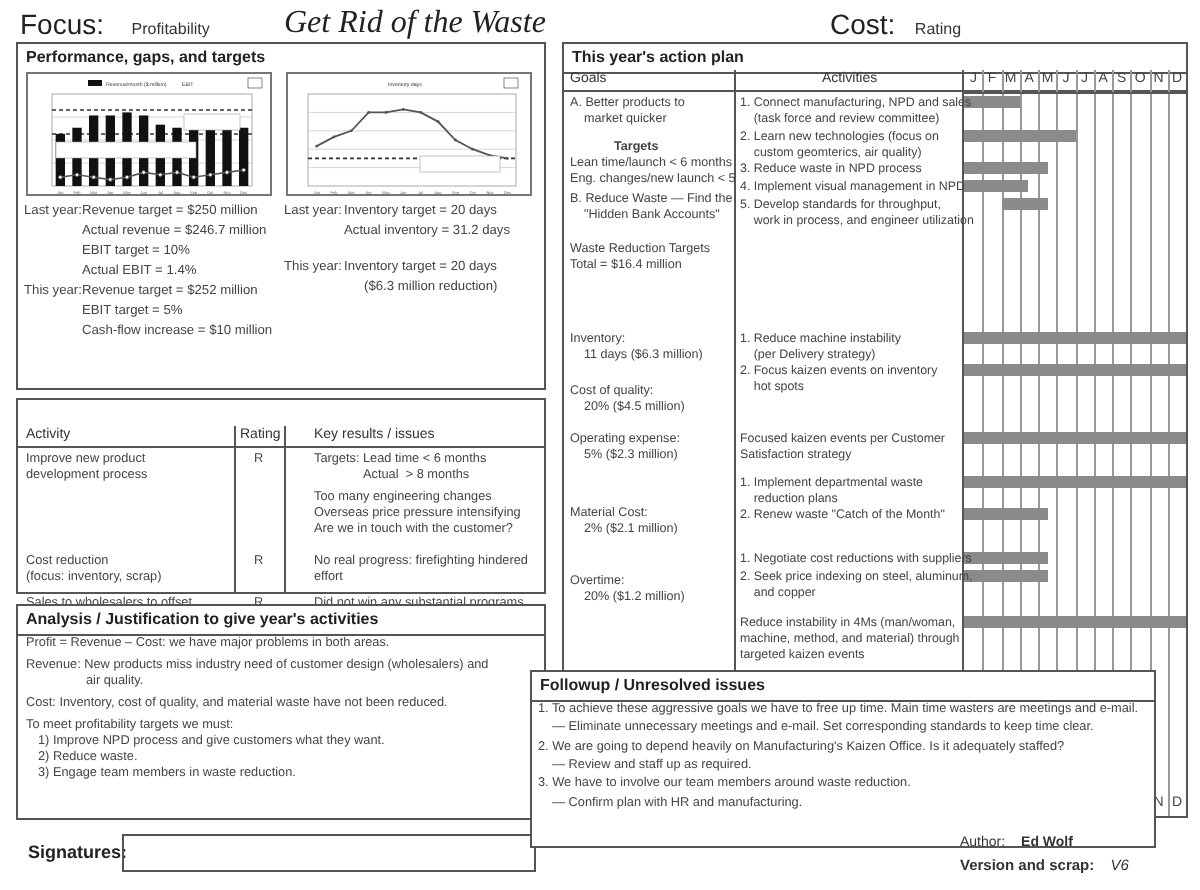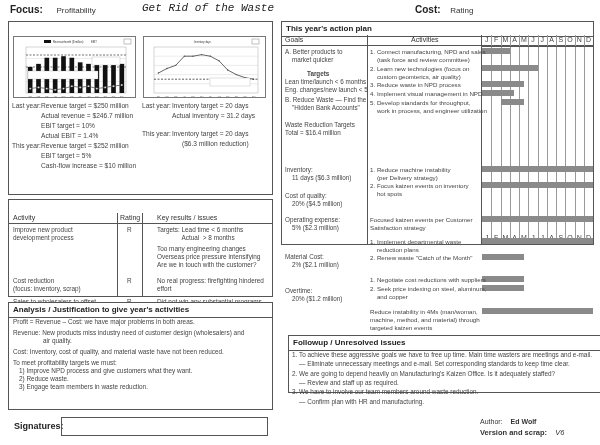--- a/index.html
+++ b/index.html
@@ -1,20 +1,20 @@
 <!DOCTYPE html>
 <html><head>
 <meta charset="utf-8">
 <style>
 *{box-sizing:border-box;margin:0;padding:0}
 body{width:600px;height:445px;background:#fff;font-family:"Liberation Sans",sans-serif;color:#333;position:relative;overflow:hidden;font-size:6.2px;line-height:1.25}
 .abs{position:absolute}
-.hdr-lbl{font-weight:bold;font-size:10px;color:#222}
+.hdr-lbl{font-weight:normal;font-size:14px;color:#222}
 .hdr-val{font-size:8px;color:#333;margin-left:12px}
-.title{font-family:Liberation Mono, monospace;font-style:italic;font-size:11px;color:#222}
+.title{font-family:Liberation Serif, serif;font-style:italic;font-size:16px;color:#222}
 .box{position:absolute;border:1.5px solid #555;background:#fff}
 .box-title{font-weight:bold;font-size:8px;color:#222;padding:2px 4px;border-bottom:1px solid #555}
 .chartbox{position:absolute;border:1px solid #777;background:#fff}
 .t{position:absolute;white-space:nowrap;font-size:6.2px;color:#444}
 .tbl-h{font-size:7px;color:#333}
 .vl{position:absolute;background:#555;width:1px}
 .hl{position:absolute;background:#555;height:1px}
 .gcol{position:absolute;top:0;bottom:0;width:1px;background:#999}
 .bar{position:absolute;height:6px;background:#8a8a8a}
 .mon{position:absolute;font-size:7px;color:#444;text-align:center;width:13.6px}
@@ -27,20 +27,21 @@
   <span class="hdr-lbl">Focus:</span>
   <span class="hdr-val">Profitability</span>
 </div>
 <div class="abs title" style="left:142px;top:2px">Get Rid of the Waste</div>
 <div class="abs" style="left:415px;top:4px">
   <span class="hdr-lbl">Cost:</span>
   <span class="hdr-val" style="margin-left:8px">Rating</span>
 </div>
 
 <div class="box" style="left:8px;top:21px;width:265px;height:174px">
+  <div class="box-title" style="border-bottom:none">Performance, gaps, and targets</div>
   <div class="chartbox" style="left:4px;top:14px;width:123px;height:62px">
     <svg id="revsvg" width="123" height="62">
         <rect x="12" y="10" width="100" height="46" fill="none" stroke="#aaa" stroke-width="0.5"></rect>
         <line x1="12" x2="112" y1="44.5" y2="44.5" stroke="#ccc" stroke-width="0.4"></line>
         <line x1="12" x2="112" y1="33" y2="33" stroke="#ccc" stroke-width="0.4"></line>
         <line x1="12" x2="112" y1="21.5" y2="21.5" stroke="#ccc" stroke-width="0.4"></line>
         <line x1="12" x2="112" y1="18" y2="18" stroke="#333" stroke-dasharray="2,1.5" stroke-width="0.7"></line>
         <line x1="12" x2="112" y1="30" y2="30" stroke="#333" stroke-dasharray="2,1.5" stroke-width="0.7"></line>
         <rect x="13.833333333333334" y="29.933333333333334" width="4.666666666666668" height="26.066666666666666" fill="#111"></rect>
         <rect x="22.166666666666668" y="26.866666666666667" width="4.666666666666668" height="29.133333333333333" fill="#111"></rect>
@@ -187,21 +188,21 @@
       <div class="t" style="left:0px;top:41px;font-size:6.4px">To meet profitability targets we must:</div>
       <div class="t" style="left:6px;top:49px;font-size:6.4px">1) Improve NPD process and give customers what they want.</div>
       <div class="t" style="left:6px;top:57px;font-size:6.4px">2) Reduce waste.</div>
       <div class="t" style="left:6px;top:65px;font-size:6.4px">3) Engage team members in waste reduction.</div>
     </div>
 </div>
 
 <div class="abs sig-lbl" style="left:14px;top:421px">Signatures:</div>
 <div class="abs" style="left:61px;top:417px;width:207px;height:19px;border:1px solid #555"></div>
 
-<div class="box" style="left:281px;top:21px;width:313px;height:224px">
+<div class="box" style="left:281px;top:21px;width:313px;height:388px">
   <div class="box-title">This year's action plan</div>
   <div class="abs" style="left:0;right:0;top:13px;height:11px;border-bottom:1px solid #555">
     <span class="t tbl-h" style="left:3px;top:1px">Goals</span>
     <span class="t tbl-h" style="left:129px;top:1px">Activities</span>
   </div>
   <div class="vl" style="left:85px;top:13px;bottom:0"></div>
   <div class="vl" style="left:199px;top:13px;bottom:0"></div>
   <div id="gantt" class="abs" style="left:200px;top:13px;width:111px;bottom:0">
       <div class="mon" style="left:-2px;top:1px">J</div>
       <div class="mon" style="left:-2px;bottom:1px">J</div>
@@ -294,21 +295,21 @@
       <div class="t" style="left:0;top:206px;font-size:6.2px;white-space:pre">2. Renew waste "Catch of the Month"</div>
       <div class="t" style="left:0;top:228px;font-size:6.2px;white-space:pre">1. Negotiate cost reductions with suppliers</div>
       <div class="t" style="left:0;top:237px;font-size:6.2px;white-space:pre">2. Seek price indexing on steel, aluminum,</div>
       <div class="t" style="left:0;top:245px;font-size:6.2px;white-space:pre">    and copper</div>
       <div class="t" style="left:0;top:260px;font-size:6.2px;white-space:pre">Reduce instability in 4Ms (man/woman,</div>
       <div class="t" style="left:0;top:268px;font-size:6.2px;white-space:pre">machine, method, and material) through</div>
       <div class="t" style="left:0;top:276px;font-size:6.2px;white-space:pre">targeted kaizen events</div>
     </div>
 </div>
 
-<div class="box" style="left:288px;top:335px;width:313px;height:58px">
+<div class="box" style="left:265px;top:335px;width:313px;height:89px">
   <div class="box-title">Followup / Unresolved issues</div>
   <div id="followup-lines" class="abs" style="left:3px;top:15px">
       <div class="t" style="left:0;top:0px;font-size:6.4px;white-space:pre">1. To achieve these aggressive goals we have to free up time. Main time wasters are meetings and e-mail.</div>
       <div class="t" style="left:0;top:9.3px;font-size:6.4px;white-space:pre">    — Eliminate unnecessary meetings and e-mail. Set corresponding standards to keep time clear.</div>
       <div class="t" style="left:0;top:18.6px;font-size:6.4px;white-space:pre">2. We are going to depend heavily on Manufacturing's Kaizen Office. Is it adequately staffed?</div>
       <div class="t" style="left:0;top:27.900000000000002px;font-size:6.4px;white-space:pre">    — Review and staff up as required.</div>
       <div class="t" style="left:0;top:37.2px;font-size:6.4px;white-space:pre">3. We have to involve our team members around waste reduction.</div>
       <div class="t" style="left:0;top:46.5px;font-size:6.4px;white-space:pre">    — Confirm plan with HR and manufacturing.</div>
     </div>
 </div>

